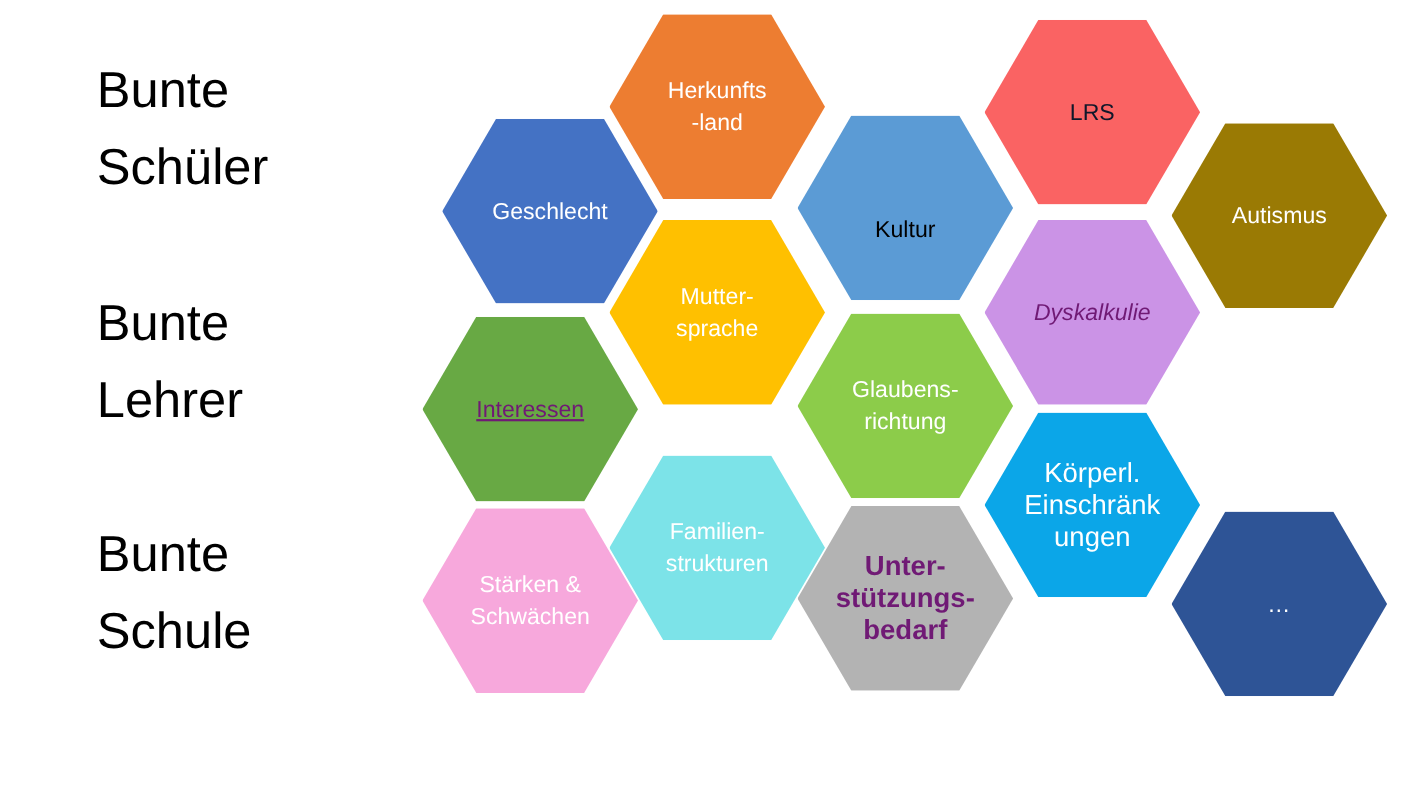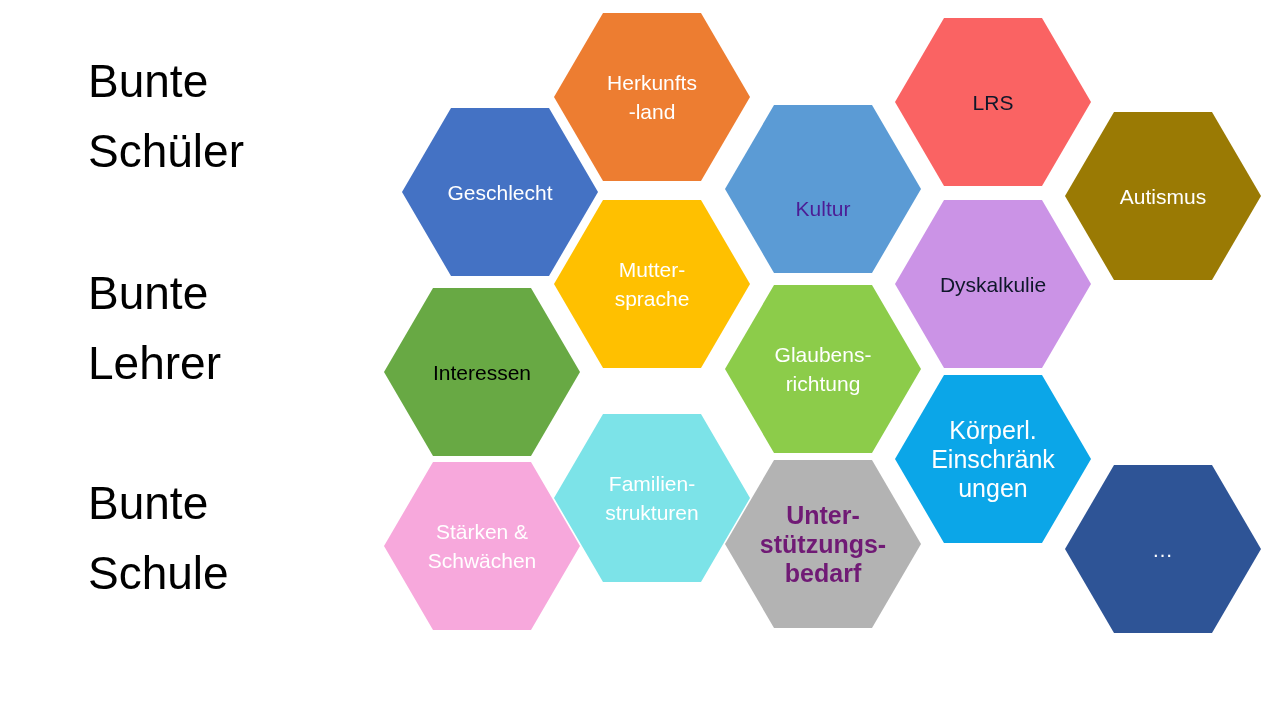--- a/index.html
+++ b/index.html
@@ -99,42 +99,42 @@
     <div class="hex" id="hex-0" style="left: 402px; top: 108px; background: rgb(68, 114, 196);">
       <span class="hex-label" style="color: rgb(255, 255, 255);">Geschlecht</span>
     </div>
 
     <div class="hex" id="hex-1" style="left: 554px; top: 13px; background: rgb(237, 125, 49);">
       <span class="hex-label" style="color: rgb(255, 255, 255);">Herkunfts
 -land</span>
     </div>
 
     <div class="hex" id="hex-2" style="left: 725px; top: 105px; background: rgb(91, 155, 213);">
-      <span class="hex-label" style="color: #4c1d95; margin-top: 39px;">Kultur</span>
+      <span class="hex-label" style="color: #000000; margin-top: 39px;">Kultur</span>
     </div>
 
     <div class="hex" id="hex-3" style="left: 895px; top: 18px; background: rgb(250, 99, 99);">
       <span class="hex-label" style="color: #0f172a;">LRS</span>
     </div>
 
     <div class="hex" id="hex-4" style="left: 1065px; top: 112px; background: rgb(154, 122, 4);">
       <span class="hex-label" style="color: rgb(255, 255, 255);">Autismus</span>
     </div>
 
     <div class="hex" id="hex-5" style="left: 554px; top: 200px; background: rgb(255, 192, 0);">
       <span class="hex-label" style="color: rgb(255, 255, 255);">Mutter-
 sprache</span>
     </div>
 
     <div class="hex" id="hex-6" style="left: 895px; top: 200px; background: rgb(203, 147, 230);">
-      <span class="hex-label" style="color: #0f172a;">Dyskalkulie</span>
+      <span class="hex-label" style="color: #701a75; font-style: italic;">Dyskalkulie</span>
     </div>
 
     <div class="hex" id="hex-7" style="left: 384px; top: 288px; background: rgb(104, 169, 68);">
-      <span class="hex-label" style="color: #000000;">Interessen</span>
+      <span class="hex-label" style="color: #701a75; text-decoration: underline;">Interessen</span>
     </div>
 
     <div class="hex" id="hex-8" style="left: 725px; top: 285px; background: rgb(140, 204, 74);">
       <span class="hex-label" style="color: rgb(255, 255, 255);">Glaubens-
 richtung</span>
     </div>
 
     <div class="hex" id="hex-9" style="left: 1065px; top: 288px;">
       <span class="hex-label small" style="color: rgb(255, 255, 255);">Sonderpäd.
 Förder-

